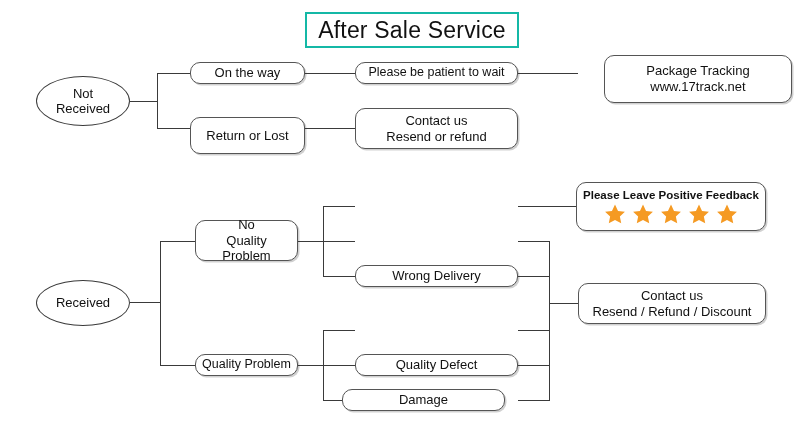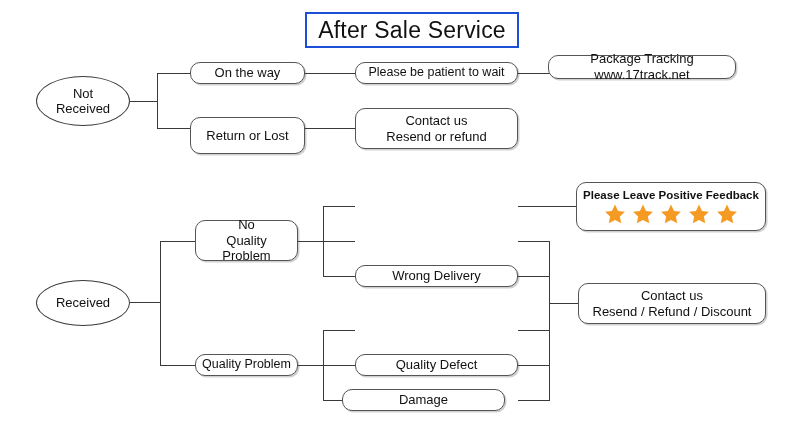--- a/index.html
+++ b/index.html
@@ -17,21 +17,21 @@
     background: #ffffff;
     overflow: hidden;
   }
   
   .title-box {
     position: absolute;
     left: 305px;
     top: 12px;
     width: 210px;
     height: 32px;
-    border: 2px solid #1d4ed8;
+    border: 2px solid #14b8a6;
     background: #ffffff;
     display: flex;
     align-items: center;
     justify-content: center;
     font-size: 23px;
     color: #111111;
     letter-spacing: 0.2px;
   }
   
   .ellipse {
@@ -126,21 +126,21 @@
 
   <div class="line-h" style="left:157px; top:128px; width:33px;"></div>
 
   <div class="node" style="left:190px; top:62px; width:115px; height:22px;">On the way</div>
   <div class="node" style="left:190px; top:117px; width:115px; height:37px;">Return or Lost</div>
 
   <div class="line-h" style="left:305px; top:73px; width:50px;"></div>
   <div class="node small" style="left:355px; top:62px; width:163px; height:22px;">Please be patient to wait</div>
 
   <div class="line-h" style="left:518px; top:73px; width:60px;"></div>
-  <div class="node" style="left:548px; top:55px; width:188px; height:24px;">
+  <div class="node" style="left:604px; top:55px; width:188px; height:48px;">
     <span>
       <span>Package Tracking</span><br>
       <span>www.17track.net</span>
     </span>
   </div>
 
   <div class="line-h" style="left:305px; top:128px; width:50px;"></div>
   <div class="node" style="left:355px; top:108px; width:163px; height:41px;">
     <span>
       <span>Contact us</span><br>

